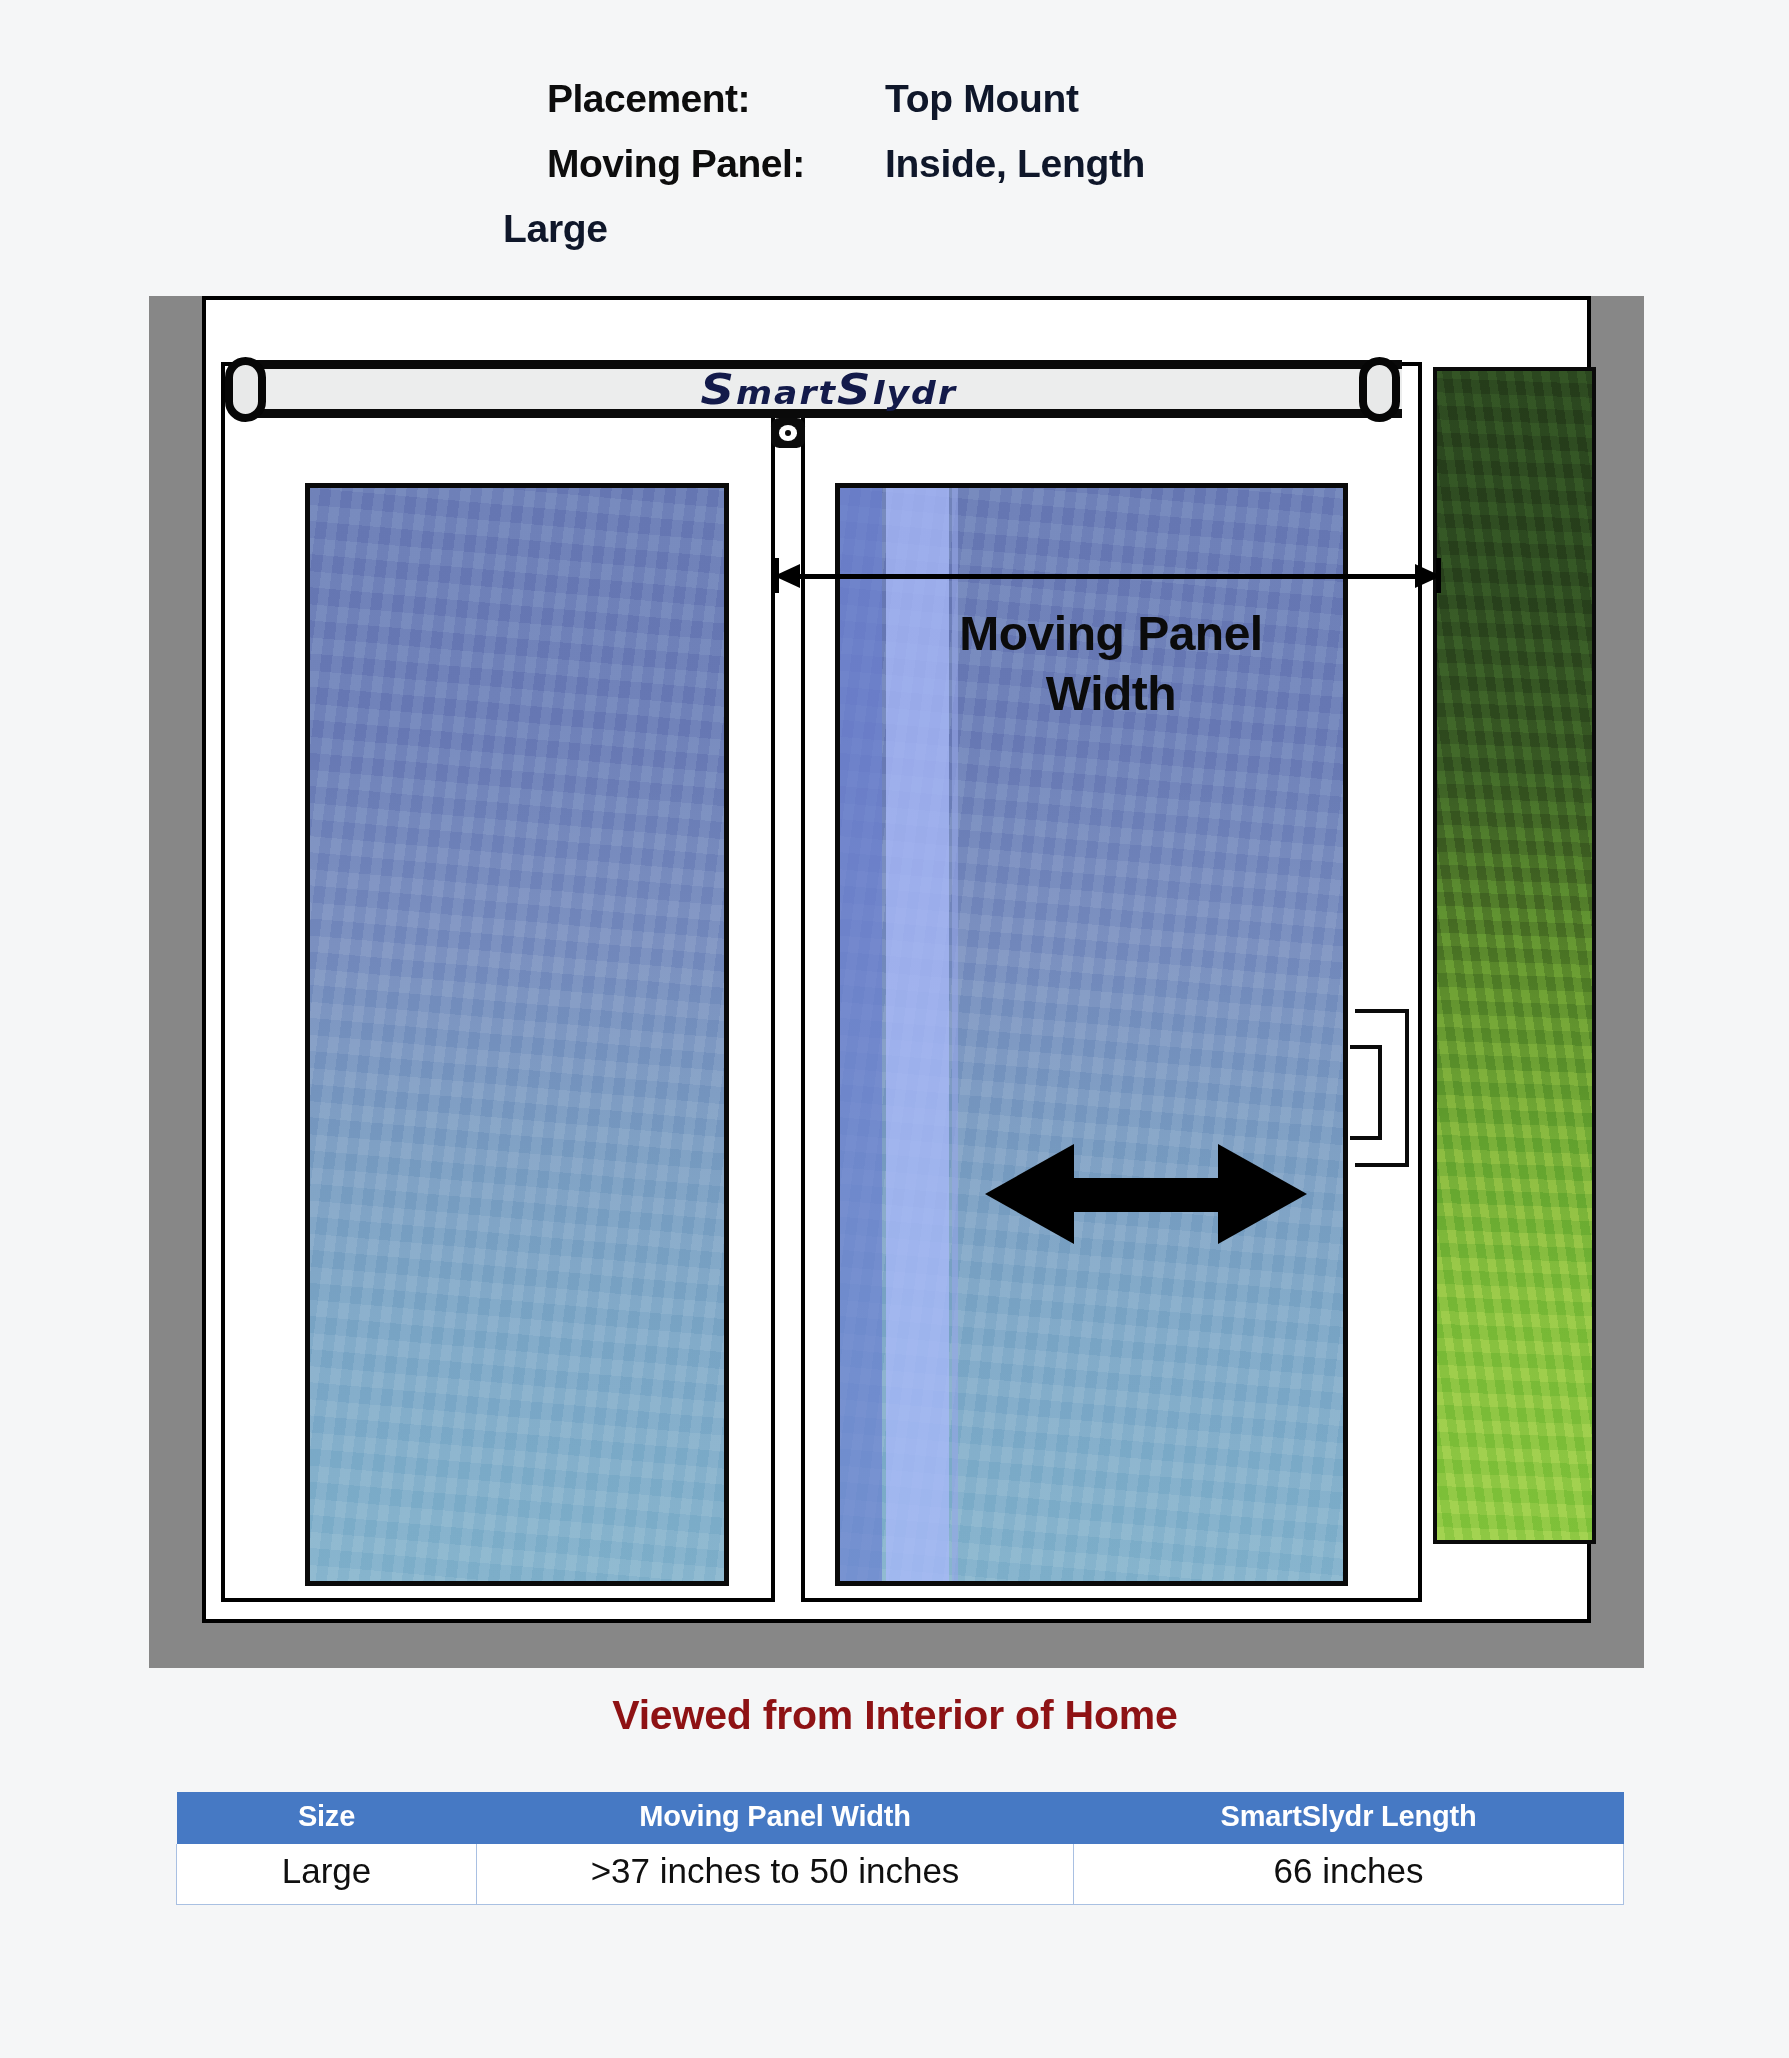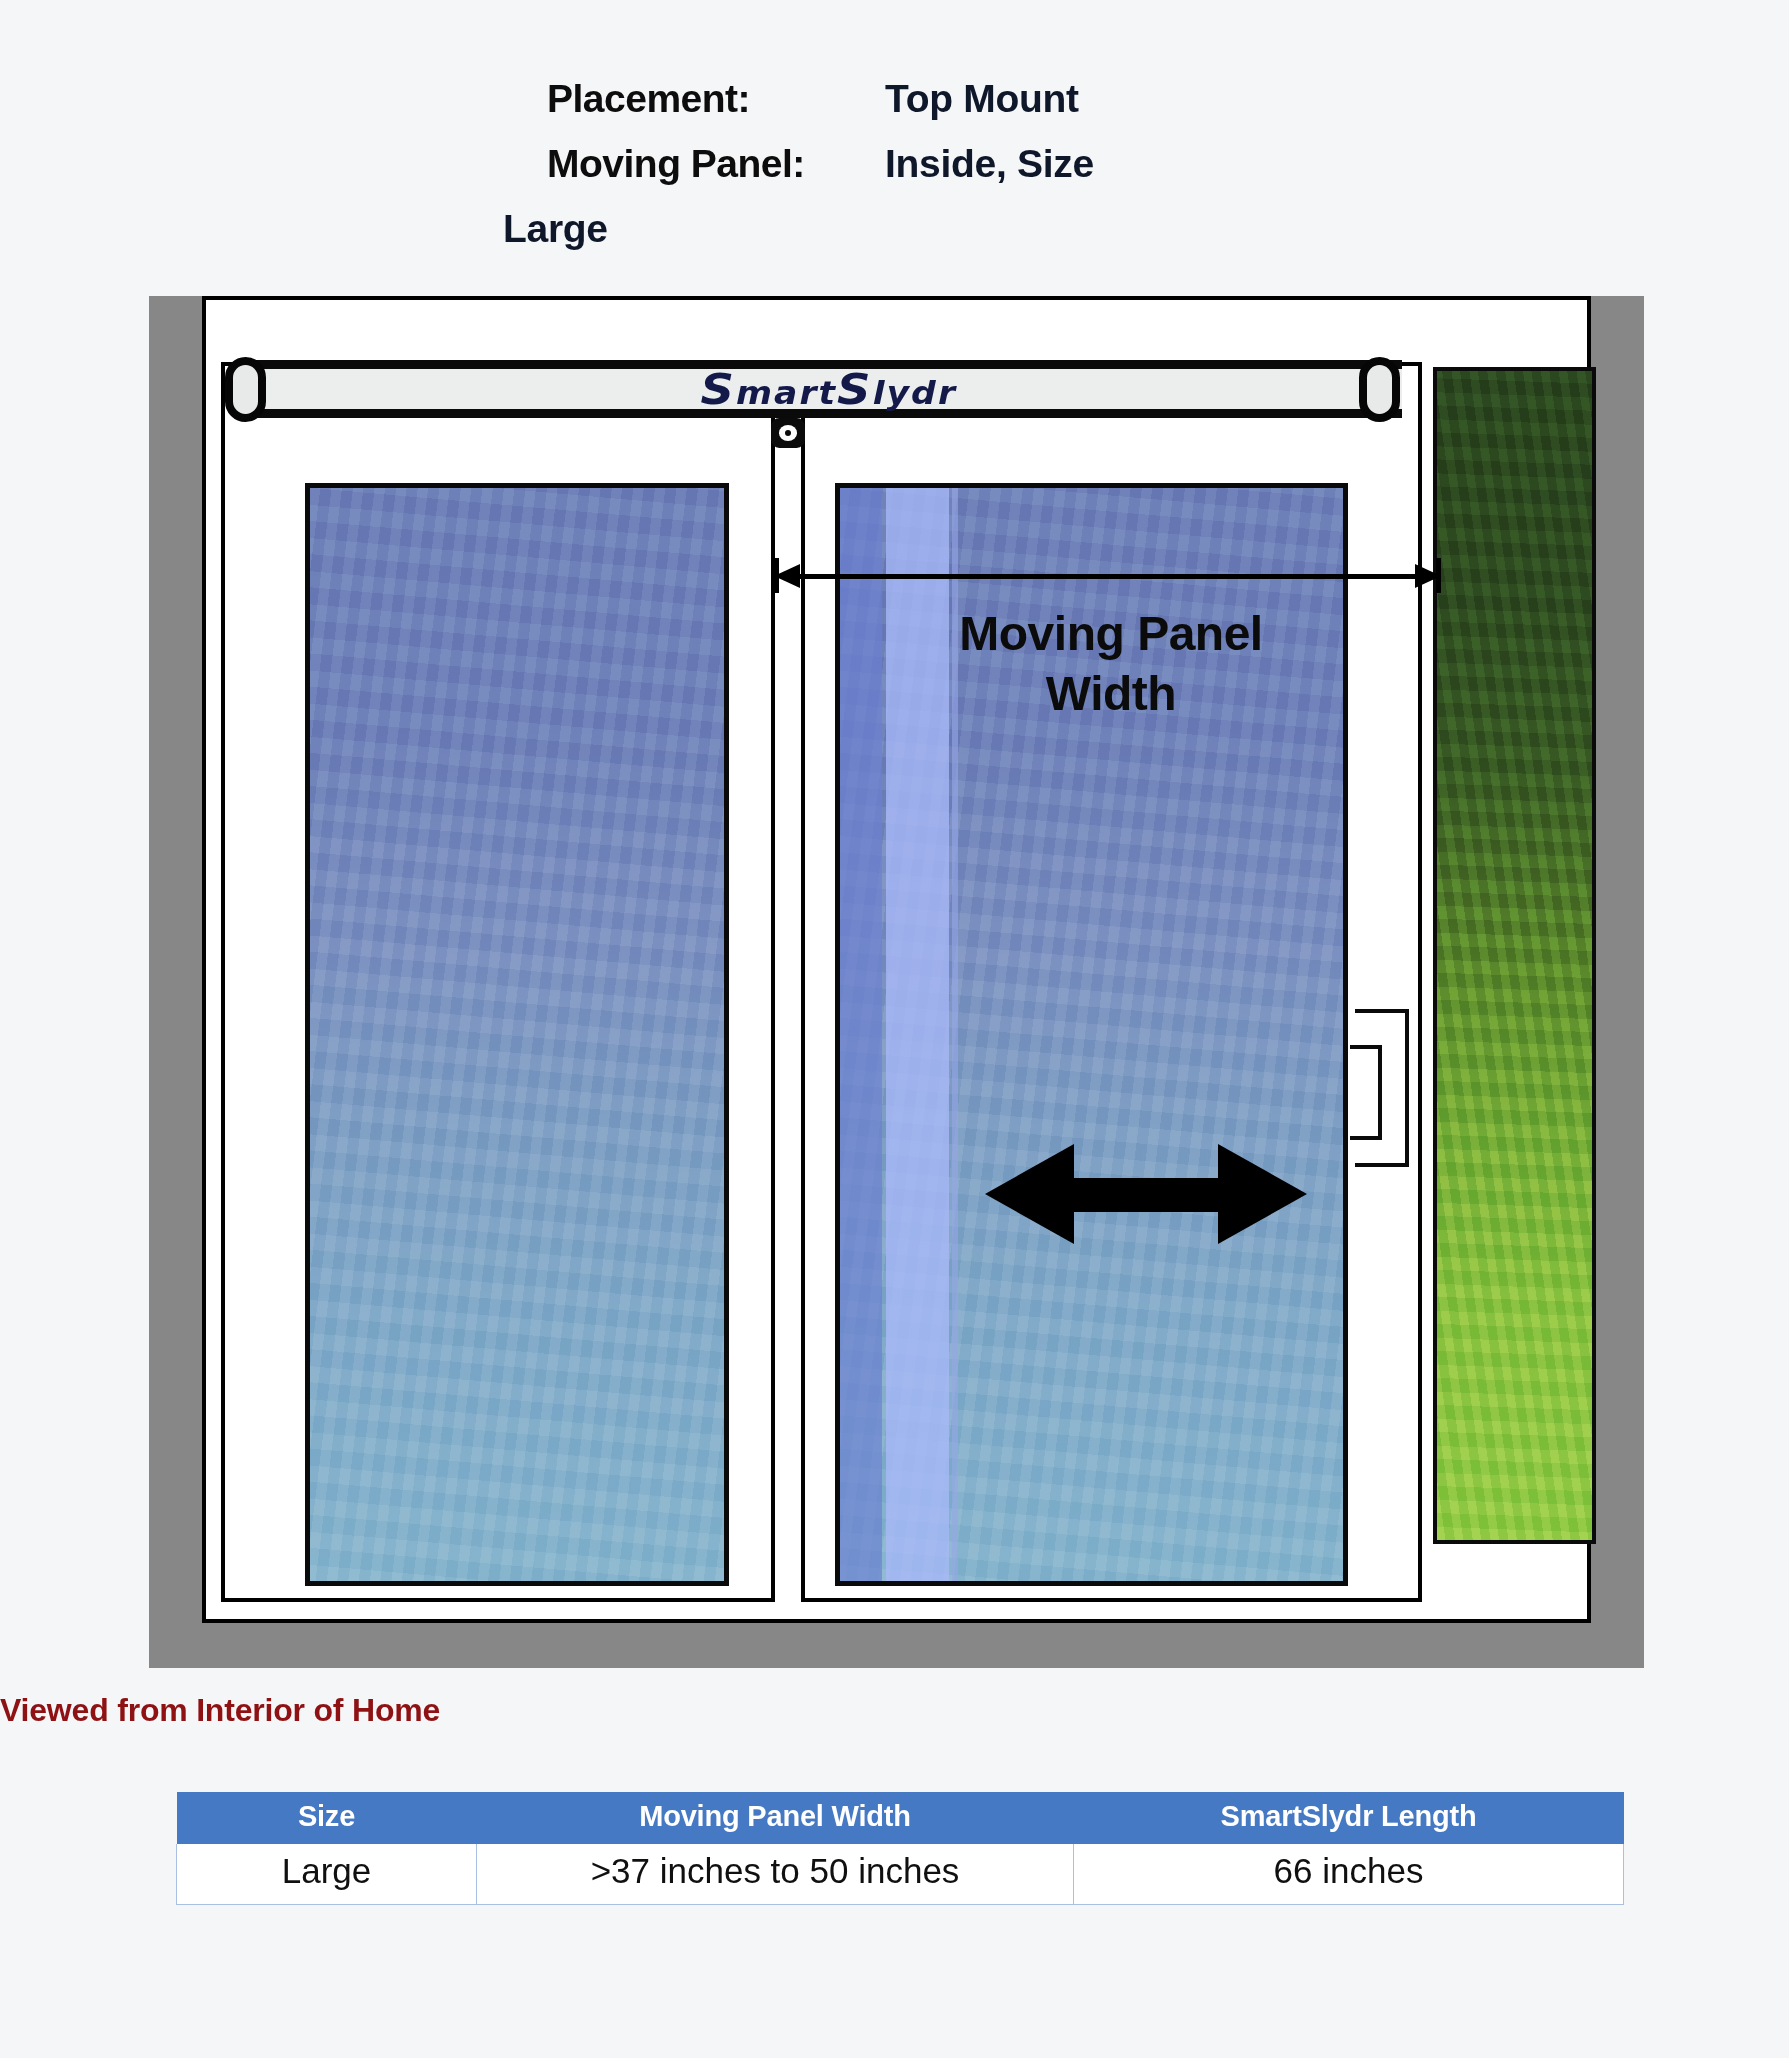--- a/index.html
+++ b/index.html
@@ -256,22 +256,22 @@
     border-top:50px solid transparent;
     border-bottom:50px solid transparent;
   }
   #slide-arrow .tip.l{left:0;  border-right:89px solid #000;}
   #slide-arrow .tip.r{right:0; border-left:89px solid #000;}
 
   
   #view-caption{
     position:absolute;
     left:0; top:1692px; width:1790px;
-    text-align:left;
-    font-size:32px;
+    text-align:center;
+    font-size:41px;
     font-weight:bold;
     color:#8e1214;
     letter-spacing:-0.2px;
   }
 
   
   #spec-table{
     position:absolute;
     left:176px; top:1792px;
     width:1447px;
@@ -303,21 +303,21 @@
   #spec-table col.c3{width:550px;}
 </style>
 </head>
 <body>
 
 <div id="spec-header">
   <div class="spec-label">Placement:</div>
   <div class="spec-value">Top Mount</div>
 
   <div class="spec-label">Moving Panel:</div>
-  <div class="spec-value">Inside, Size</div>
+  <div class="spec-value">Inside, Length</div>
 
   <div class="spec-value">Large</div>
 </div>
 
 <div id="door-illustration">
 
   <div id="outer-casing">
 
     <div id="door-opening">
 

